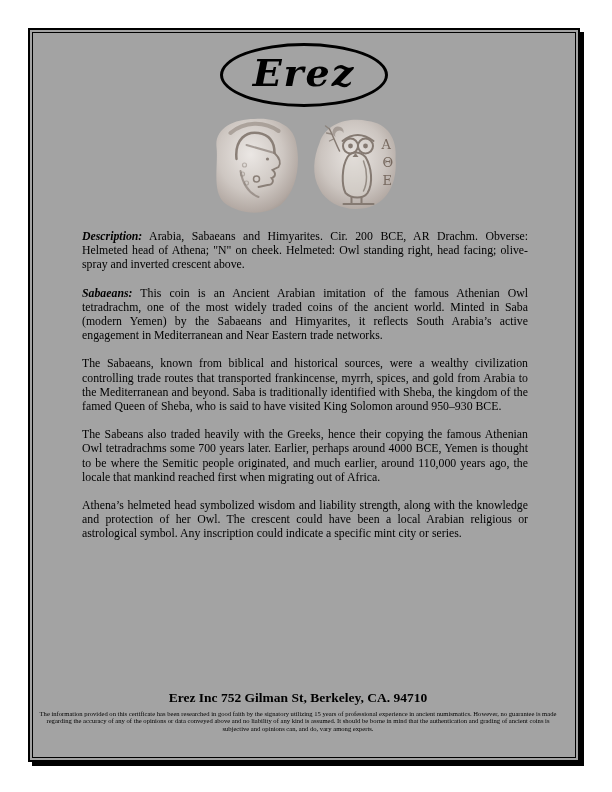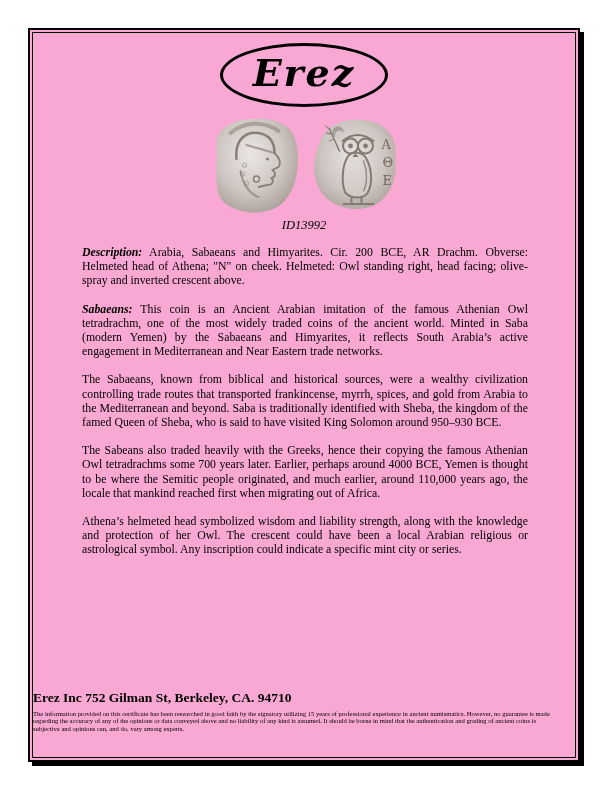--- a/index.html
+++ b/index.html
@@ -1,37 +1,37 @@
 <!DOCTYPE html>
 <html><head>
 <meta charset="utf-8">
 <style>
   html,body{margin:0;padding:0;background:#ffffff;}
   body{width:612px;height:792px;overflow:hidden;font-family:"Liberation Serif",serif;color:#000;}
   .sheet{position:relative;width:612px;height:792px;background:#fff;}
-  .frame-outer{position:absolute;left:28px;top:28px;width:552px;height:734px;border:2px solid #000;box-shadow:4px 4px 0 #000;box-sizing:border-box;background:#f9a8d4;}
+  .frame-outer{position:absolute;left:28px;top:28px;width:552px;height:734px;border:2px solid #000;box-shadow:4px 4px 0 #000;box-sizing:border-box;background:#a3a3a3;}
   .frame-inner{position:absolute;inset:2px;border:1px solid #000;}
   .content{position:absolute;inset:0;}
 
   .logo-oval{width:168px;height:64px;margin:10px auto 0;border:3px solid #000;border-radius:50%;display:flex;align-items:center;justify-content:center;box-sizing:border-box;}
   .logo-text{font-family:"DejaVu Serif",serif;font-style:italic;font-weight:bold;font-size:38px;letter-spacing:2px;line-height:1;transform:translateY(-2px);}
 
   .title{margin-top:12px;text-align:center;font-family:"DejaVu Serif",serif;font-style:italic;font-size:32px;letter-spacing:1px;word-spacing:16px;white-space:nowrap;}
 
   .coins{margin-top:6px;display:flex;justify-content:center;gap:2px;}
   .coins svg{display:block;}
 
   .coin-id{margin-top:1px;text-align:center;font-style:italic;font-size:12.5px;}
 
   .body-text{margin:12px 47px 0 49px;text-align:justify;font-size:11.8px;line-height:14.2px;}
   .body-text p{margin:0 0 14px 0;}
   .lbl{font-weight:bold;font-style:italic;}
   .b{font-weight:normal;}
 
-  .footer{position:absolute;left:0;right:12px;bottom:24px;}
+  .footer{position:absolute;left:0;right:12px;bottom:24px;text-align:center;}
   .address{font-weight:bold;font-size:13.5px;}
   .contact{font-size:11.5px;margin-top:2px;}
   .weblink{color:#2222b8;text-decoration:underline;cursor:pointer;}
   .disclaimer{font-size:6.6px;line-height:1.18;margin:4px auto 0;max-width:540px;}
 </style>
 </head>
 <body>
 
 <div class="sheet">
   <div class="frame-outer">
@@ -95,21 +95,20 @@
               <path d="M30,24 a5.5,5.5 0 1 1 8,-4 a4,4 0 1 0 -8,4 Z" fill="#857a72" opacity="0.55" stroke="none"></path>
             </g>
             <g font-family="DejaVu Serif, serif" font-size="13" fill="#77695f">
               <text x="76" y="36">Α</text>
               <text x="77" y="54">Θ</text>
               <text x="77" y="72">Ε</text>
             </g>
           </svg>
         </div>
 
-        <div class="coin-id">ID13992</div>
 
         <div class="body-text">
           <p><span class="lbl">Description:</span><span> Arabia, Sabaeans and Himyarites. Cir. 200 BCE, AR Drachm. </span><span class="b">Obverse</span><span>: Helmeted head of Athena; "N" on cheek. </span><span class="b">Helmeted</span><span>: Owl standing right, head facing; olive-spray and inverted crescent above.</span></p>
 
           <p><span class="lbl">Sabaeans:</span><span> This coin is an Ancient Arabian imitation of the famous Athenian Owl tetradrachm, one of the most widely traded coins of the ancient world. Minted in Saba (modern Yemen) by the Sabaeans and Himyarites, it reflects South Arabia’s active engagement in Mediterranean and Near Eastern trade networks.</span></p>
 
           <p>The Sabaeans, known from biblical and historical sources, were a wealthy civilization controlling trade routes that transported frankincense, myrrh, spices, and gold from Arabia to the Mediterranean and beyond. Saba is traditionally identified with Sheba, the kingdom of the famed Queen of Sheba, who is said to have visited King Solomon around 950–930 BCE.</p>
 
           <p>The Sabeans also traded heavily with the Greeks, hence their copying the famous Athenian Owl tetradrachms some 700 years later. Earlier, perhaps around 4000 BCE, Yemen is thought to be where the Semitic people originated, and much earlier, around 110,000 years ago, the locale that mankind reached first when migrating out of Africa.</p>
 

